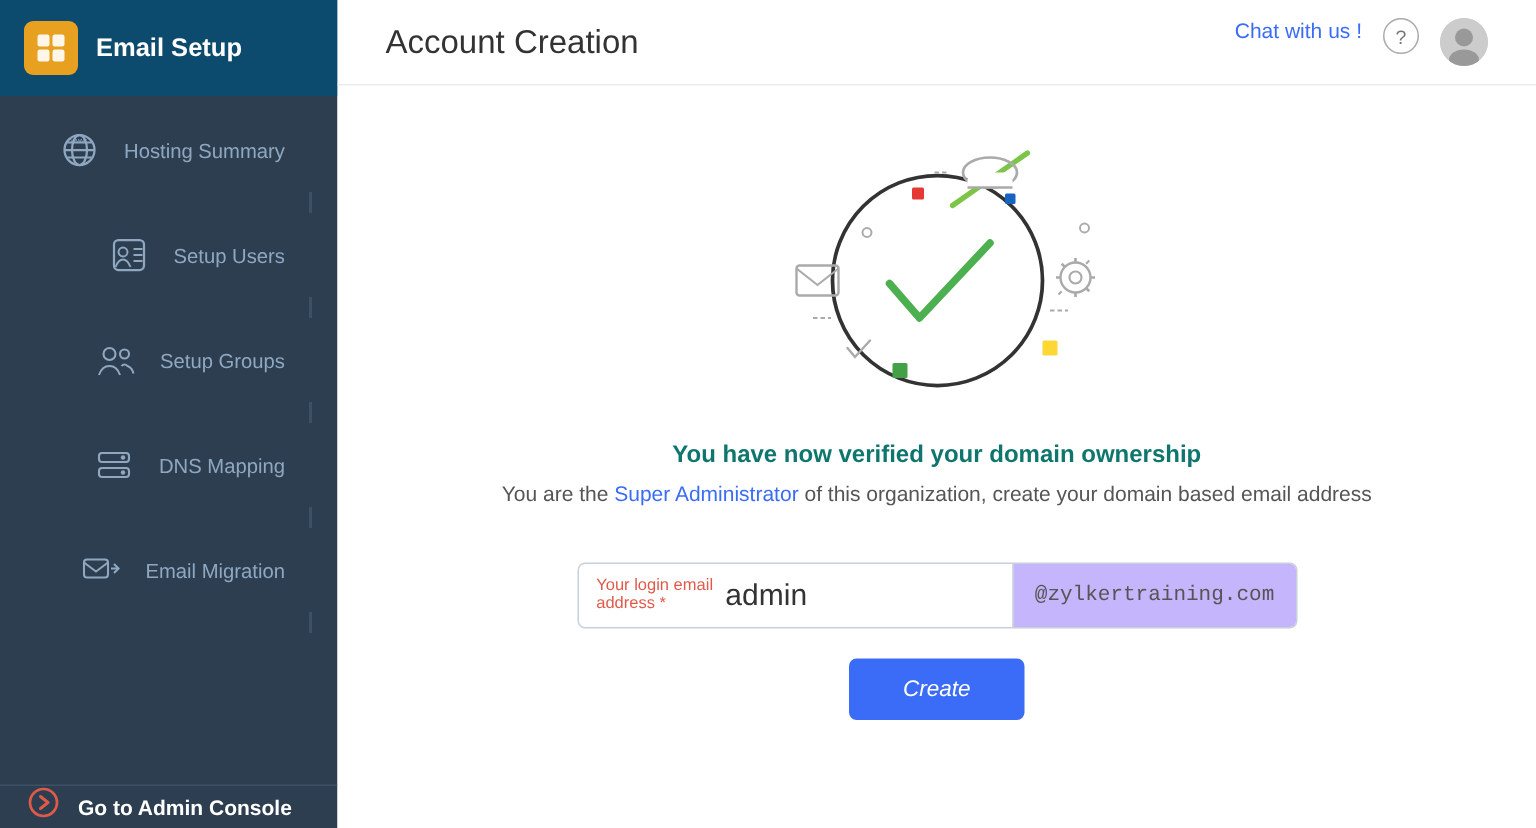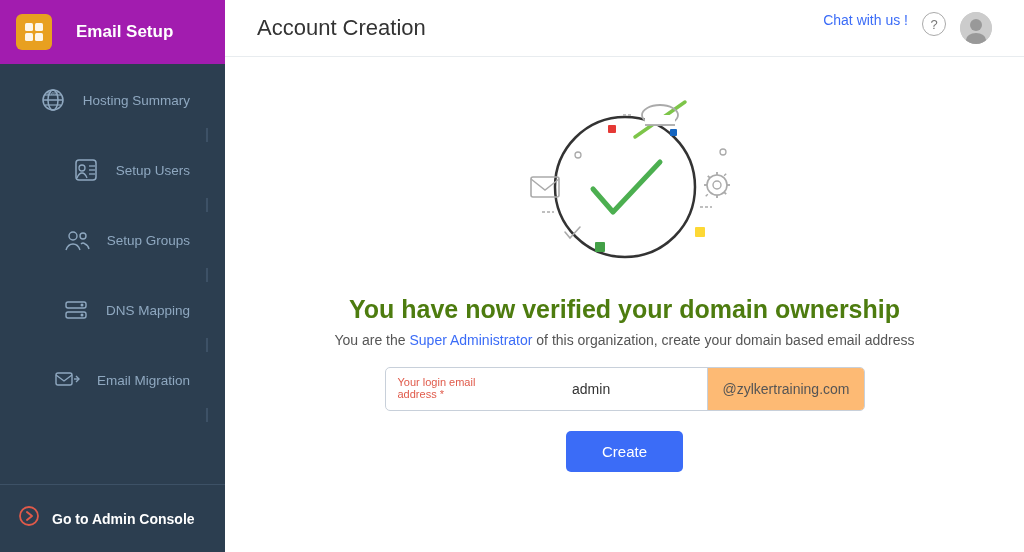--- a/index.html
+++ b/index.html
@@ -11,22 +11,22 @@
       min-width: 225px;
       background: #2c3e50;
       display: flex;
       flex-direction: column;
       height: 552px;
     }
     .sidebar-header {
       display: flex;
       align-items: center;
       padding: 14px 16px;
-      background: #a21caf;
-      gap: 24px;
+      background: #0c4a6e;
+      gap: 12px;
     }
     .sidebar-logo {
       width: 36px;
       height: 36px;
       background: #e8a020;
       border-radius: 6px;
       display: flex;
       align-items: center;
       justify-content: center;
       color: white;
@@ -67,21 +67,21 @@
     .nav-item-label {
       font-size: 13.5px;
     }
     .nav-connector {
       width: 2px;
       height: 14px;
       background: #3d5166;
       margin-left: 33px;
     }
     .sidebar-footer {
-      padding: 20px 18px;
+      padding: 0 18px;
       border-top: 1px solid #3d5166;
       display: flex;
       align-items: center;
       gap: 12px;
       cursor: pointer;
     }
     .sidebar-footer-icon {
       color: #e05a4a;
       font-size: 20px;
     }
@@ -164,30 +164,30 @@
       margin-bottom: 18px;
     }
 
     
     .illustration svg {
       width: 100%;
       height: 100%;
     }
 
     .verified-title {
-      font-size: 25px;
+      font-size: 16px;
       font-weight: bold;
-      color: #4d7c0f;
+      color: #0f766e;
       margin-bottom: 8px;
       text-align: center;
     }
     .verified-subtitle {
       font-size: 14px;
       color: #555;
-      margin-bottom: 19px;
+      margin-bottom: 38px;
       text-align: right;
     }
     .verified-subtitle a {
       color: #3b6cf7;
       text-decoration: none;
     }
 
     .email-form {
       display: flex;
       align-items: stretch;
@@ -207,45 +207,46 @@
       font-size: 11px;
       color: #888;
       margin-bottom: 2px;
     }
     .email-label span {
       color: #e05a4a;
     }
     .email-input {
       border: none;
       outline: none;
-      font-size: 14px;
+      font-size: 20px;
       color: #333;
       background: transparent;
       width: 100%;
-      text-align: center;
     }
     .email-domain {
-      background: #fdba74;
+      background: #c4b5fd;
       padding: 0 14px;
       display: flex;
       align-items: center;
       color: #555;
       font-size: 14px;
       border-left: 1.5px solid #c8d0da;
+      font-family: Liberation Mono, monospace;
     }
 
     .create-btn {
       background: #3b6cf7;
       color: white;
       border: none;
       border-radius: 5px;
       padding: 12px 36px;
       font-size: 15px;
       cursor: pointer;
       font-weight: 500;
+      font-style: italic;
     }
   </style>
 </head>
 <body>
 
 <div class="sidebar">
   <div class="sidebar-header">
     <div class="sidebar-logo">
       <svg width="22" height="22" viewBox="0 0 22 22" fill="none">
         <rect x="2" y="2" width="8" height="8" rx="1.5" fill="white" opacity="0.9"></rect>

